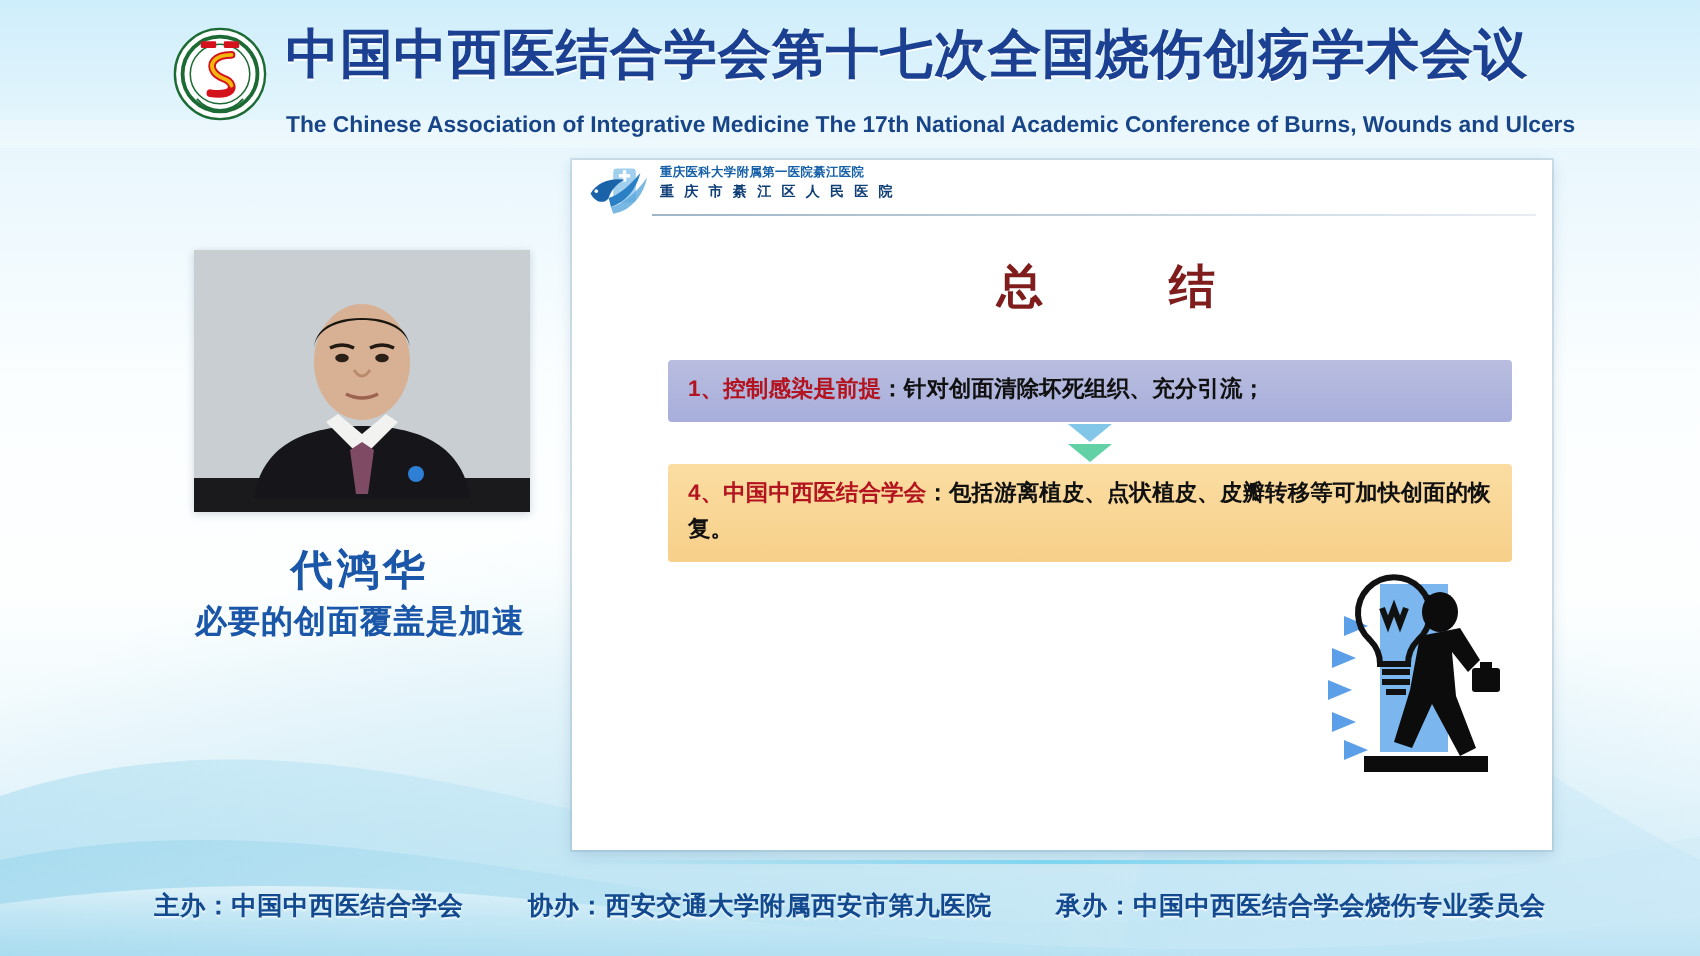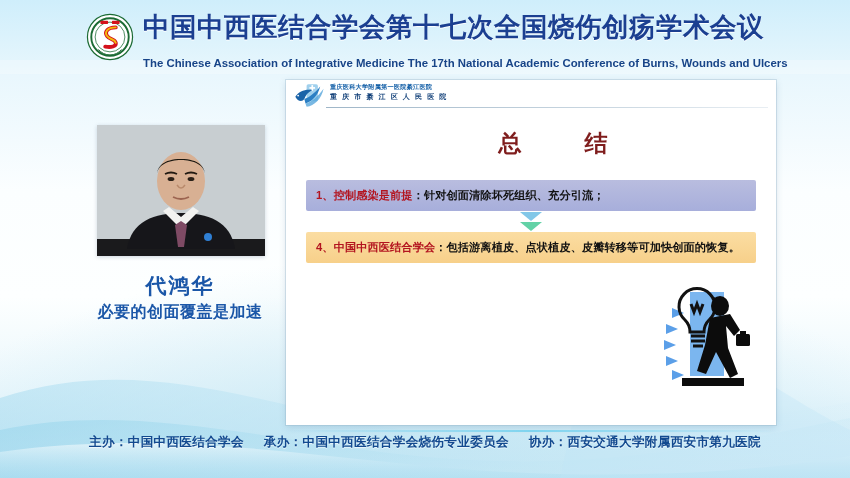--- a/index.html
+++ b/index.html
@@ -65,21 +65,21 @@
     background:linear-gradient(to right,#9fb6c8,#cfdbe4 70%,#e8eef3);}
 
   .slide-title{
     position:absolute;left:0;top:48px;width:490px;text-align:center;
     font-size:23px;font-weight:bold;color:#7f1d1d;letter-spacing:20px;
     text-indent:20px;
     margin-left:22px;
   }
 
   .boxes{position:absolute;left:20px;top:100px;width:450px;}
-  .boxrow{position:relative;}
+  .boxrow{position:relative;margin-left:28px;}
   .box{
     position:relative;border-radius:2px;padding:6px 10px 7px 10px;
     font-size:11.2px;line-height:18px;color:#111;font-weight:bold;
     letter-spacing:.1px;
   }
   .box .lead{color:#b3141f;}
   .box-1{background:linear-gradient(to bottom,#b9bddf,#a7aedb);}
   .box-2{background:linear-gradient(to bottom,#a4e8c6,#7fdeb4);}
   .box-3{background:linear-gradient(to bottom,#8ef08a,#6ee96a);}
   .box-4{background:linear-gradient(to bottom,#fbdda2,#f7d08a);}
@@ -87,21 +87,21 @@
     border-left:11px solid transparent;border-right:11px solid transparent;}
   .arrow-1{border-top:9px solid #82c7e8;}
   .arrow-2{border-top:9px solid #62d2a6;}
   .arrow-3{border-top:9px solid #6ee96a;}
 
   .bulb{position:absolute;left:652px;top:278px;width:100px;height:112px;}
 
   
   .footer{
     position:absolute;left:0;top:434px;width:850px;height:28px;
-    display:flex;align-items:flex-start;justify-content:center;gap:20px;
+    display:flex;align-items:flex-end;justify-content:center;gap:32px;
   }
   .footer-item{
     font-size:12.6px;font-weight:bold;color:#12498f;white-space:nowrap;
     letter-spacing:.3px;text-shadow:0 1px 1px rgba(255,255,255,.7);
   }
   .hl{position:absolute;left:286px;top:430px;width:490px;height:2px;
     background:linear-gradient(to right,rgba(120,210,240,0),#7fd4ef,rgba(120,210,240,0));}
 </style>
 </head>
 <body>
@@ -236,17 +236,17 @@
       <path d="M58 40 l20 -4 l10 16 l-6 6 l-8 -10 l2 22 l10 26 l-8 4 l-14 -26 l-10 22 l-9 -3 l8 -26 Z"></path>
       <rect x="84" y="56" width="14" height="12" rx="1.5"></rect>
       <rect x="88" y="53" width="6" height="4"></rect>
       <rect x="30" y="100" width="62" height="8"></rect>
     </g>
   </svg>
 
   <div class="hl"></div>
   <div class="footer">
     <div class="footer-item">主办：中国中西医结合学会</div>
+    <div class="footer-item">协办：西安交通大学附属西安市第九医院</div>
     <div class="footer-item">承办：中国中西医结合学会烧伤专业委员会</div>
-    <div class="footer-item">协办：西安交通大学附属西安市第九医院</div>
   </div>
 
 </div>
 
 </body></html>

